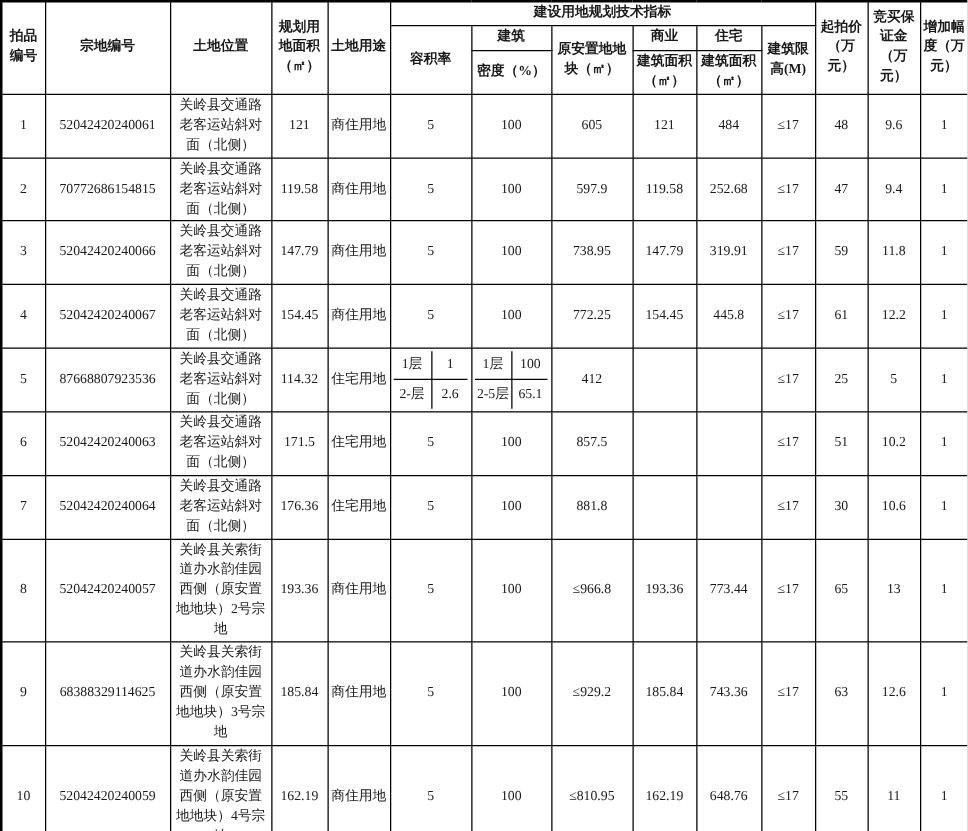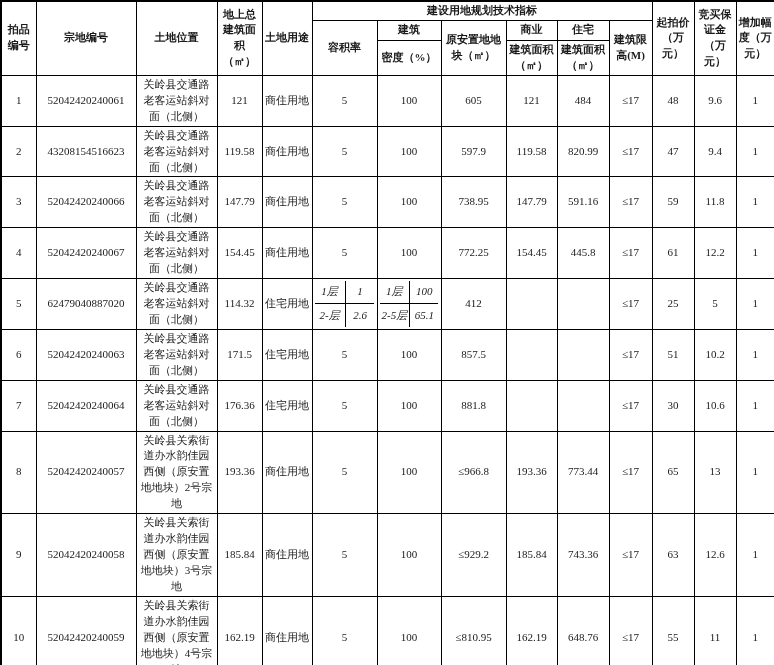--- a/index.html
+++ b/index.html
@@ -53,21 +53,20 @@
   tbody tr:nth-child(11) { height: 73px; }
   td.split-cell { padding: 0; }
   .split-grid {
     display: grid;
     grid-template-columns: 52% 48%;
     grid-template-rows: 1fr 1fr;
     width: 100%;
     height: 100%;
     min-height: 46px;
     align-items: stretch;
-    font-style: italic;
   }
   .split-grid > div {
     display: flex;
     align-items: center;
     justify-content: center;
     font-size: 11px;
   }
   .split-grid > div:nth-child(1),
   .split-grid > div:nth-child(2) { border-bottom: 1px solid #000; }
   .split-grid > div:nth-child(1),
@@ -92,21 +91,21 @@
         <col style="width:43px">
         <col style="width:42px">
       <col style="width:42px">
         <col style="width:39px">
     </colgroup>
     <thead>
       <tr class="h1">
         <th rowspan="3">拍品编号</th>
         <th rowspan="3">宗地编号</th>
         <th rowspan="3">土地位置</th>
-        <th rowspan="3">地上总建筑面积（㎡）</th>
+        <th rowspan="3">规划用地面积（㎡）</th>
         <th rowspan="3">土地用途</th>
         <th colspan="6">建设用地规划技术指标</th>
         <th rowspan="3">起拍价（万元）</th>
         <th rowspan="3">竞买保证金（万元）</th>
         <th rowspan="3">增加幅度（万元）</th>
       </tr>
       <tr class="h2">
         <th rowspan="2">容积率</th>
         <th>建筑</th>
         <th rowspan="2">原安置地地块（㎡）</th>
@@ -132,45 +131,45 @@
           <td>605</td>
           <td>121</td>
           <td>484</td>
           <td>≤17</td>
           <td>48</td>
           <td>9.6</td>
           <td>1</td>
         </tr>
         <tr>
           <td>2</td>
-          <td>43208154516623</td>
+          <td>70772686154815</td>
           <td>关岭县交通路老客运站斜对面（北侧）</td>
           <td>119.58</td>
           <td>商住用地</td>
           <td>5</td>
           <td>100</td>
           <td>597.9</td>
           <td>119.58</td>
-          <td>820.99</td>
+          <td>252.68</td>
           <td>≤17</td>
           <td>47</td>
           <td>9.4</td>
           <td>1</td>
         </tr>
         <tr>
           <td>3</td>
           <td>52042420240066</td>
           <td>关岭县交通路老客运站斜对面（北侧）</td>
           <td>147.79</td>
           <td>商住用地</td>
           <td>5</td>
           <td>100</td>
           <td>738.95</td>
           <td>147.79</td>
-          <td>591.16</td>
+          <td>319.91</td>
           <td>≤17</td>
           <td>59</td>
           <td>11.8</td>
           <td>1</td>
         </tr>
         <tr>
           <td>4</td>
           <td>52042420240067</td>
           <td>关岭县交通路老客运站斜对面（北侧）</td>
           <td>154.45</td>
@@ -180,21 +179,21 @@
           <td>772.25</td>
           <td>154.45</td>
           <td>445.8</td>
           <td>≤17</td>
           <td>61</td>
           <td>12.2</td>
           <td>1</td>
         </tr>
         <tr>
           <td>5</td>
-          <td>62479040887020</td>
+          <td>87668807923536</td>
           <td>关岭县交通路老客运站斜对面（北侧）</td>
           <td>114.32</td>
           <td>住宅用地</td>
           <td class="split-cell">
             <div class="split-grid">
               <div>1层</div>
               <div>1</div>
               <div>2-层</div>
               <div>2.6</div>
             </div>
@@ -258,21 +257,21 @@
           <td>≤966.8</td>
           <td>193.36</td>
           <td>773.44</td>
           <td>≤17</td>
           <td>65</td>
           <td>13</td>
           <td>1</td>
         </tr>
         <tr>
           <td>9</td>
-          <td>52042420240058</td>
+          <td>68388329114625</td>
           <td>关岭县关索街道办水韵佳园西侧（原安置地地块）3号宗地</td>
           <td>185.84</td>
           <td>商住用地</td>
           <td>5</td>
           <td>100</td>
           <td>≤929.2</td>
           <td>185.84</td>
           <td>743.36</td>
           <td>≤17</td>
           <td>63</td>

